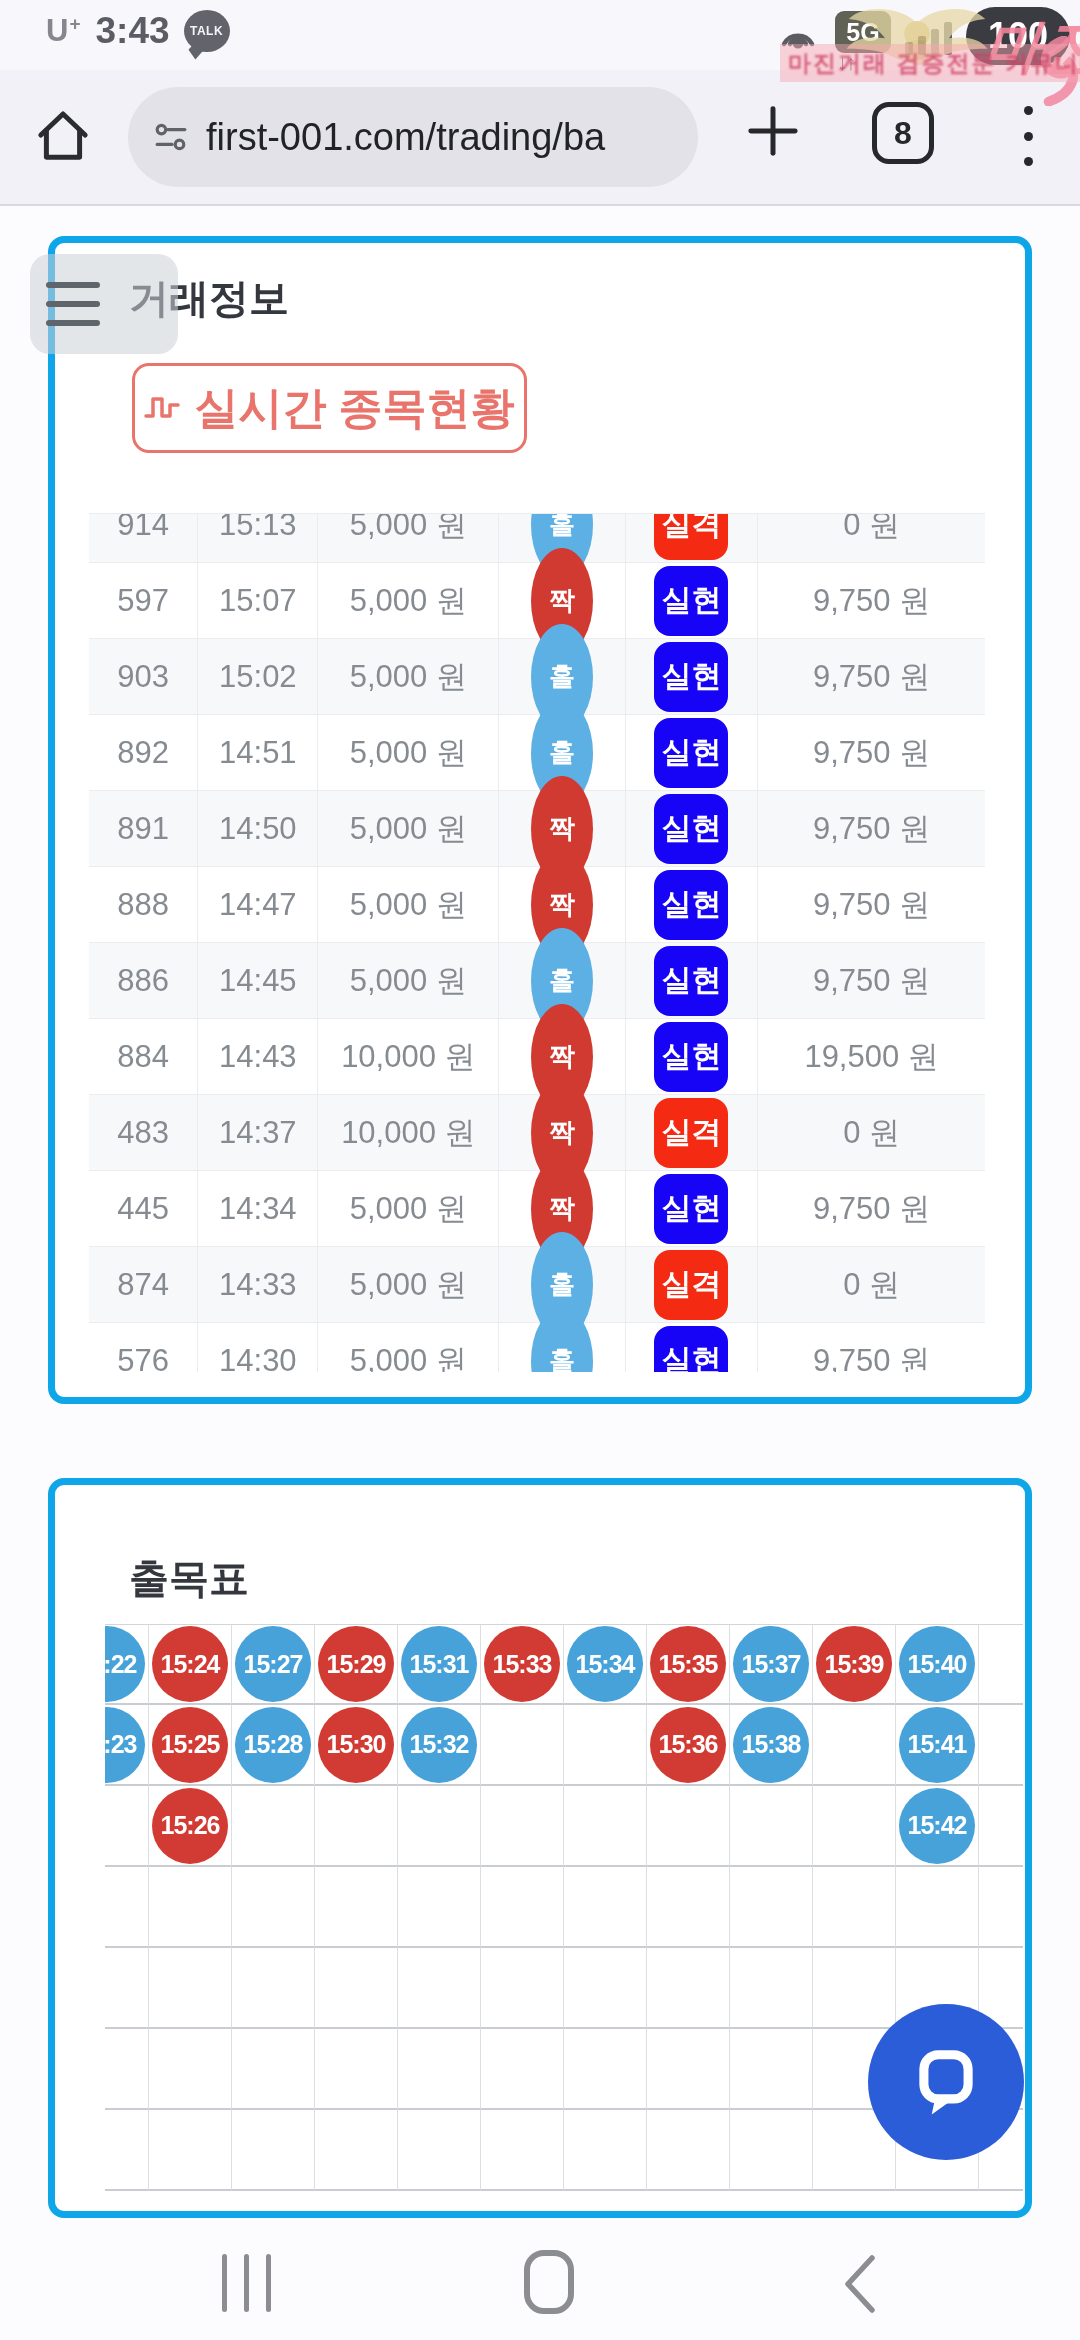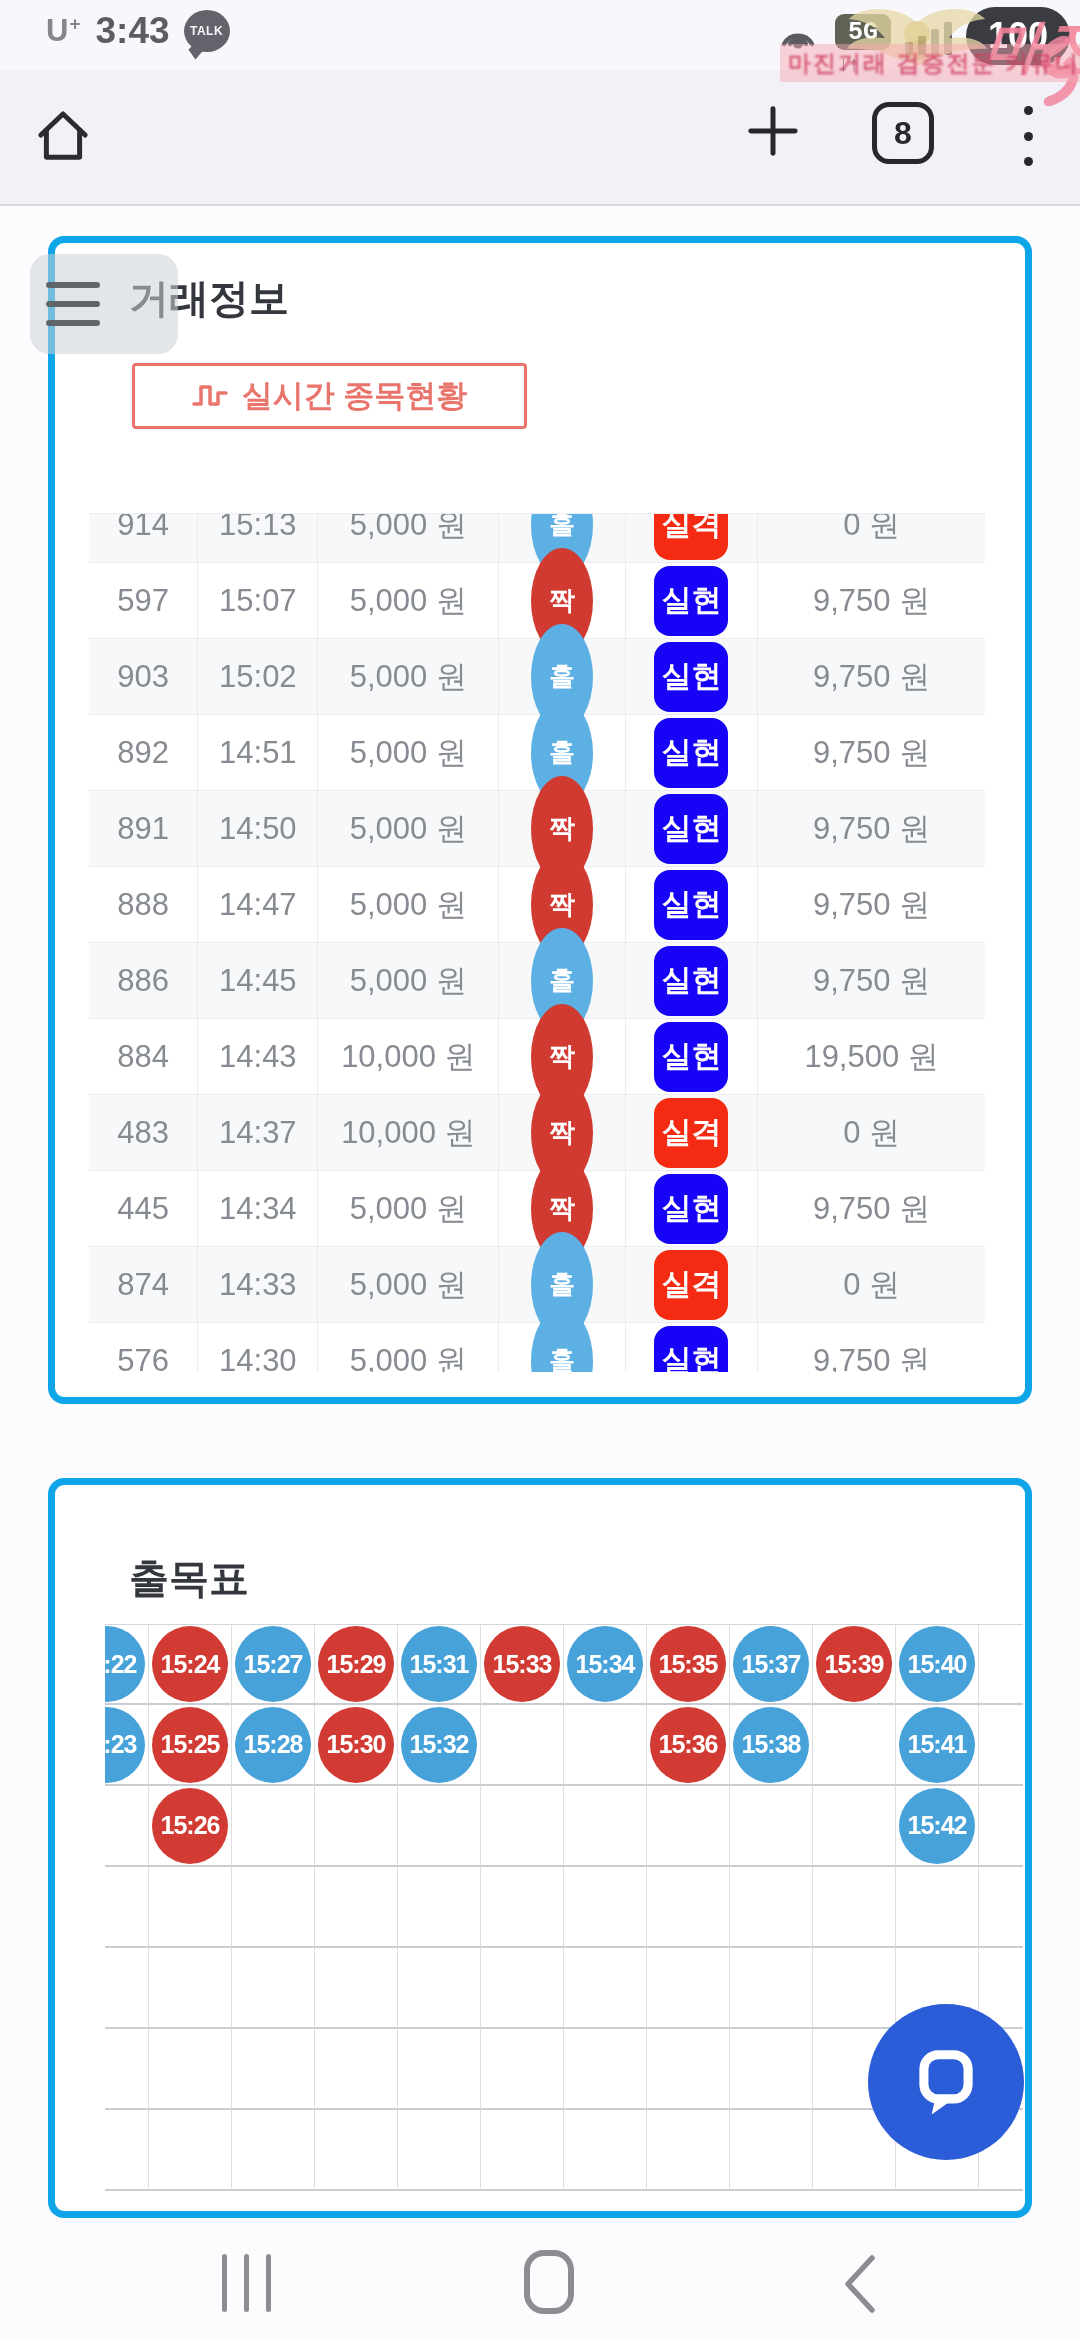--- a/index.html
+++ b/index.html
@@ -10,22 +10,22 @@
   .sb-left{position:absolute;left:46px;top:10px;display:flex;align-items:center;gap:14px;}
   .carrier{font-size:31px;color:#86868e;font-weight:600;letter-spacing:1px;}
   .carrier sup{font-size:19px;}
   .sb-time{font-size:37px;color:#5c5c64;font-weight:bold;}
   .talk{position:relative;width:46px;height:42px;background:#63636b;border-radius:50%;
         display:flex;align-items:center;justify-content:center;}
   .talk:after{content:"";position:absolute;left:6px;bottom:-4px;width:12px;height:12px;background:#63636b;
         transform:rotate(55deg) skew(14deg);}
   .talk span{color:#f4f4f8;font-size:12px;font-weight:bold;letter-spacing:.5px;position:relative;z-index:1;}
   .sb-right{position:absolute;right:10px;top:6px;display:flex;align-items:center;gap:14px;height:60px;}
-  .badge5g{position:relative;width:56px;height:36px;background:#5f6254;border-radius:9px;color:#fff;
-        font-size:25px;font-weight:bold;display:flex;align-items:center;justify-content:center;margin-top:-8px;font-family:Liberation Mono, monospace;}
+  .badge5g{position:relative;width:56px;height:42px;background:#5f6254;border-radius:9px;color:#fff;
+        font-size:25px;font-weight:bold;display:flex;align-items:center;justify-content:center;margin-top:-8px;}
   .badge5g .arr{position:absolute;left:2px;top:40px;font-size:21px;color:#63646a;font-weight:normal;letter-spacing:-2px;}
   .sigbars{display:flex;align-items:flex-end;gap:5px;height:34px;margin-top:4px;}
   .sigbars i{display:block;width:8px;border-radius:2px;background:#5b5c62;}
   .battery{min-width:104px;height:58px;background:#3b3b42;border-radius:30px;color:#fff;
         font-size:36px;font-weight:bold;display:flex;align-items:center;justify-content:center;}
   
   .watermark{position:absolute;left:0;top:0;width:1080px;height:150px;z-index:6;pointer-events:none;}
   .wm-eagle{position:absolute;left:842px;top:4px;width:150px;height:64px;opacity:.75;}
   .wm-brand{position:absolute;left:984px;top:8px;font-size:58px;font-weight:bold;font-style:italic;
         color:#f4839a;opacity:.88;transform:skewX(-6deg);white-space:nowrap;}
@@ -54,22 +54,22 @@
   .card-title{position:absolute;left:74px;font-size:40px;font-weight:bold;color:#34383e;}
   .card1 .card-title{top:28px;}
   .card2 .card-title{top:66px;}
   
   .hamburger{position:absolute;left:30px;top:254px;width:148px;height:100px;border-radius:20px;
         background:rgba(203,209,215,.55);z-index:20;display:flex;flex-direction:column;justify-content:center;gap:13px;
         padding-left:16px;box-sizing:border-box;}
   .hamburger i{display:block;width:54px;height:6px;border-radius:3px;background:#5f656b;}
   
   .btnrow{position:absolute;left:77px;top:120px;width:830px;display:flex;justify-content:space-between;}
-  .btn{height:66px;border-radius:4px;display:flex;align-items:center;justify-content:center;gap:14px;
-       font-size:31px;font-weight:bold;box-sizing:border-box;}
+  .btn{height:90px;border-radius:17px;display:flex;align-items:center;justify-content:center;gap:14px;
+       font-size:44px;font-weight:bold;box-sizing:border-box;}
   .btn-outline{width:395px;background:#fff;border:3px solid #e9746c;color:#e9746c;}
   .btn-fill{width:402px;background:#ea837d;border:none;color:#fff;}
   
   .thead{position:absolute;left:34px;top:226px;width:896px;height:44px;display:flex;}
   .thead span{display:flex;align-items:center;justify-content:center;font-size:31px;font-weight:bold;color:#2c3036;}
   .tviewport{position:absolute;left:34px;top:270px;width:896px;height:858px;overflow:hidden;border-top:1px solid #eaecef;}
   .tinner{transform:translateY(-27px);}
   .t-row{height:75px;display:flex;border-bottom:1px solid #eaecef;}
   .t-row.alt{background:#f7f8fa;}
   .t-cell{display:flex;align-items:center;justify-content:center;font-size:31px;color:#868b91;
@@ -149,20 +149,29 @@
     <div class="wm-strip">
       <span>마진거래 검증전문 커뮤니티</span>
     </div>
   </div>
 
   <div class="browserbar">
     <svg class="homeicon" width="62" height="62" viewBox="0 0 56 56">
       <path d="M8 28 L28 9 L48 28" fill="none" stroke="#2a2c2f" stroke-width="4.5" stroke-linejoin="round" stroke-linecap="round"></path>
       <path d="M13 24 V48 H43 V24" fill="none" stroke="#2a2c2f" stroke-width="4.5" stroke-linejoin="round" stroke-linecap="round"></path>
     </svg>
+    <div class="urlpill">
+      <svg class="tune" width="34" height="34" viewBox="0 0 32 32">
+        <circle cx="7" cy="9" r="4" fill="none" stroke="#5f6368" stroke-width="3"></circle>
+        <line x1="13" y1="9" x2="29" y2="9" stroke="#5f6368" stroke-width="3" stroke-linecap="round"></line>
+        <line x1="3" y1="23" x2="17" y2="23" stroke="#5f6368" stroke-width="3" stroke-linecap="round"></line>
+        <circle cx="24" cy="23" r="4" fill="none" stroke="#5f6368" stroke-width="3"></circle>
+      </svg>
+      <span class="urltext">first-001.com/trading/ba</span>
+    </div>
     <svg class="plusicon" width="62" height="62" viewBox="0 0 56 56">
       <line x1="28" y1="8" x2="28" y2="48" stroke="#26282b" stroke-width="4.5" stroke-linecap="round"></line>
       <line x1="8" y1="28" x2="48" y2="28" stroke="#26282b" stroke-width="4.5" stroke-linecap="round"></line>
     </svg>
     <div class="tabbox">
       <span>8</span>
     </div>
     <div class="kebab">
         <i></i>
         <i></i>

